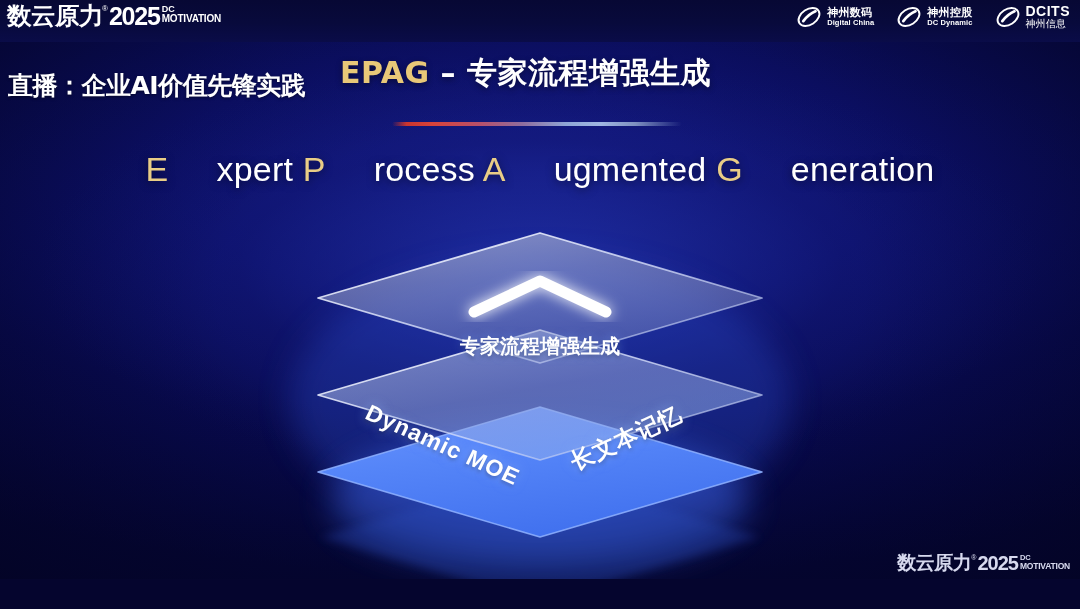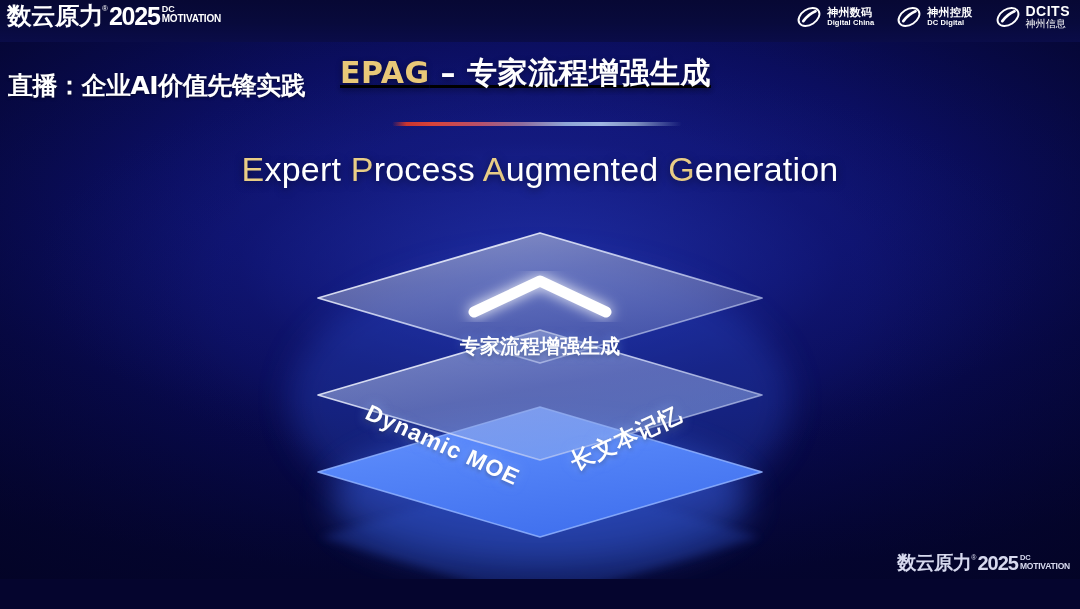--- a/index.html
+++ b/index.html
@@ -83,21 +83,20 @@
     text-shadow: 0 1px 3px rgba(0,0,0,0.5);
     margin-top: 19px;
   }
 
   #slide-title {
     position: absolute; left: 340px; top: 53px; z-index: 8;
     font-size: 30px; font-weight: bold; white-space: nowrap;
     letter-spacing: 0.5px;
     font-family: "DejaVu Sans", sans-serif;
     text-shadow: 0 2px 6px rgba(0,0,0,0.45);
-    text-decoration: underline;
   }
   #slide-title .gold { color: #e8c878; }
   #slide-title .white { color: #ffffff; }
 
   
   #divider {
     position: absolute; left: 392px; top: 122px; width: 290px; height: 4px;
     border-radius: 2px; z-index: 5;
     background: linear-gradient(90deg,
       rgba(210,40,40,0.0) 0%,
@@ -116,21 +115,21 @@
   
   #subtitle {
     position: absolute; left: 0; top: 150px; width: 1080px;
     text-align: center; z-index: 5;
     font-size: 34px; font-weight: normal; letter-spacing: 0.2px;
     font-family: "Liberation Sans", sans-serif;
     white-space: nowrap;
     text-shadow: 0 2px 9px rgba(0,0,0,0.5);
   }
   #subtitle .cap { color: #e9cd86; }
-  #subtitle .rest { color: #ffffff; }
+  #subtitle .rest { color: #ffffff; margin-left: 48px; }
 
   
   #stack {
     position: absolute; left: 0; top: 0; width: 1080px; height: 609px; z-index: 4;
   }
   #stack svg { display: block; width: 1080px; height: 609px; }
 
   .layer-label {
     position: absolute; z-index: 5; white-space: nowrap;
     font-family: "DejaVu Sans", sans-serif; font-weight: bold;
@@ -215,21 +214,21 @@
       </span>
     </div>
 
     <div class="partner">
       <svg class="swirl" viewBox="0 0 32 32">
         <ellipse cx="16" cy="16" rx="14" ry="9.5" transform="rotate(-33 16 16)" fill="none" stroke="#ffffff" stroke-width="2.4"></ellipse>
         <path d="M9 21 C13 16 19 11 24 9" fill="none" stroke="#ffffff" stroke-width="3.4" stroke-linecap="round"></path>
       </svg>
       <span class="ptxt">
         <span class="cn">神州控股</span>
-        <span class="en">DC Digital</span>
+        <span class="en">DC Dynamic</span>
       </span>
     </div>
 
     <div class="partner dcits">
       <svg class="swirl" viewBox="0 0 32 32">
         <ellipse cx="16" cy="16" rx="14" ry="9.5" transform="rotate(-33 16 16)" fill="none" stroke="#ffffff" stroke-width="2.4"></ellipse>
         <path d="M9 21 C13 16 19 11 24 9" fill="none" stroke="#ffffff" stroke-width="3.4" stroke-linecap="round"></path>
       </svg>
       <span class="ptxt">
         <span class="cn">DCITS</span>

